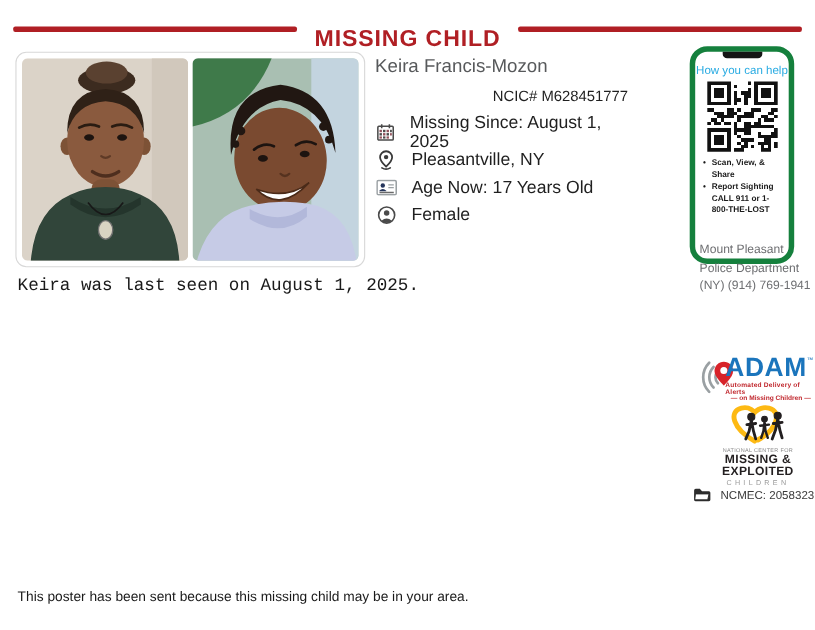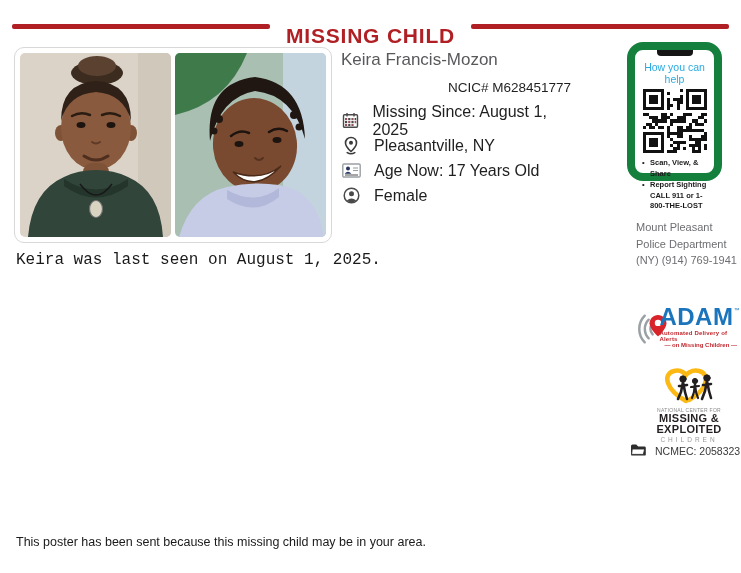--- a/index.html
+++ b/index.html
@@ -22,34 +22,34 @@
 
   
   .info { position:absolute; left:341px; top:50px; width:230px; }
   .child-name { font-size:17px; color:#57595b; margin-bottom:10px; }
   .child-ncic { font-size:13.5px; color:#1f1f1f; margin-bottom:13px;text-align:right; }
   .detail-row { display:flex; align-items:center; gap:13px; height:25px; }
   .detail-row .ic { width:20px; display:flex; justify-content:center; }
   .detail-label { font-size:16px; color:#1f1f1f; }
 
   
-  .phone { position:absolute; left:627px; top:42px; width:95px; height:139px;
-    border:8px solid #15803d; border-radius:16px; background:#fff; }
+  .phone { position:absolute; left:627px; top:42px; width:95px; height:198px;
+    border:5px solid #15803d; border-radius:16px; background:#fff; }
   .notch { width:36px; height:6px; background:#151515; border-radius:0 0 4px 4px; margin:0 auto; }
   .phone-heading { color:#29ABE2; font-size:10.5px; text-align:center; margin-top:5px; }
   .qr-wrap { display:flex; justify-content:center; margin-top:4px; }
   .phone-bullets { list-style:none; margin:5px 3px 0 7px; font-size:7.5px; font-weight:bold; color:#1a1a1a; }
   .phone-bullets li { position:relative; padding-left:8px; line-height:1.4; margin-bottom:1px; }
   .phone-bullets li::before { content:"•"; position:absolute; left:0; top:0; }
 
   
   .contact { position:absolute; left:636px; top:219px; font-size:11px; color:#6d6e71; line-height:1.5; }
 
   
-  .adam { position:absolute; left:626px; top:306px; display:flex; align-items:flex-end; }
+  .adam { position:absolute; left:626px; top:324px; display:flex; align-items:flex-start; }
   .adam-text { margin-left:-8px; }
   .adam-top { display:flex; align-items:flex-start; }
   .adam-word { font-size:24px; font-weight:800; color:#1B75BC; letter-spacing:0.5px; line-height:0.95; }
   .adam-tm { font-size:6px; color:#1B75BC; margin-top:1px; }
   .adam-tag1 { font-size:6px; color:#C0272D; font-weight:bold; margin-top:1px; letter-spacing:0.2px; }
   .adam-tag2 { font-size:6px; color:#C0272D; font-weight:bold; text-align:center; }
 
   
   .ncmec { position:absolute; left:649px; top:366px; width:80px; text-align:center; }
   .ncmec svg { display:block; margin:0 auto; }

